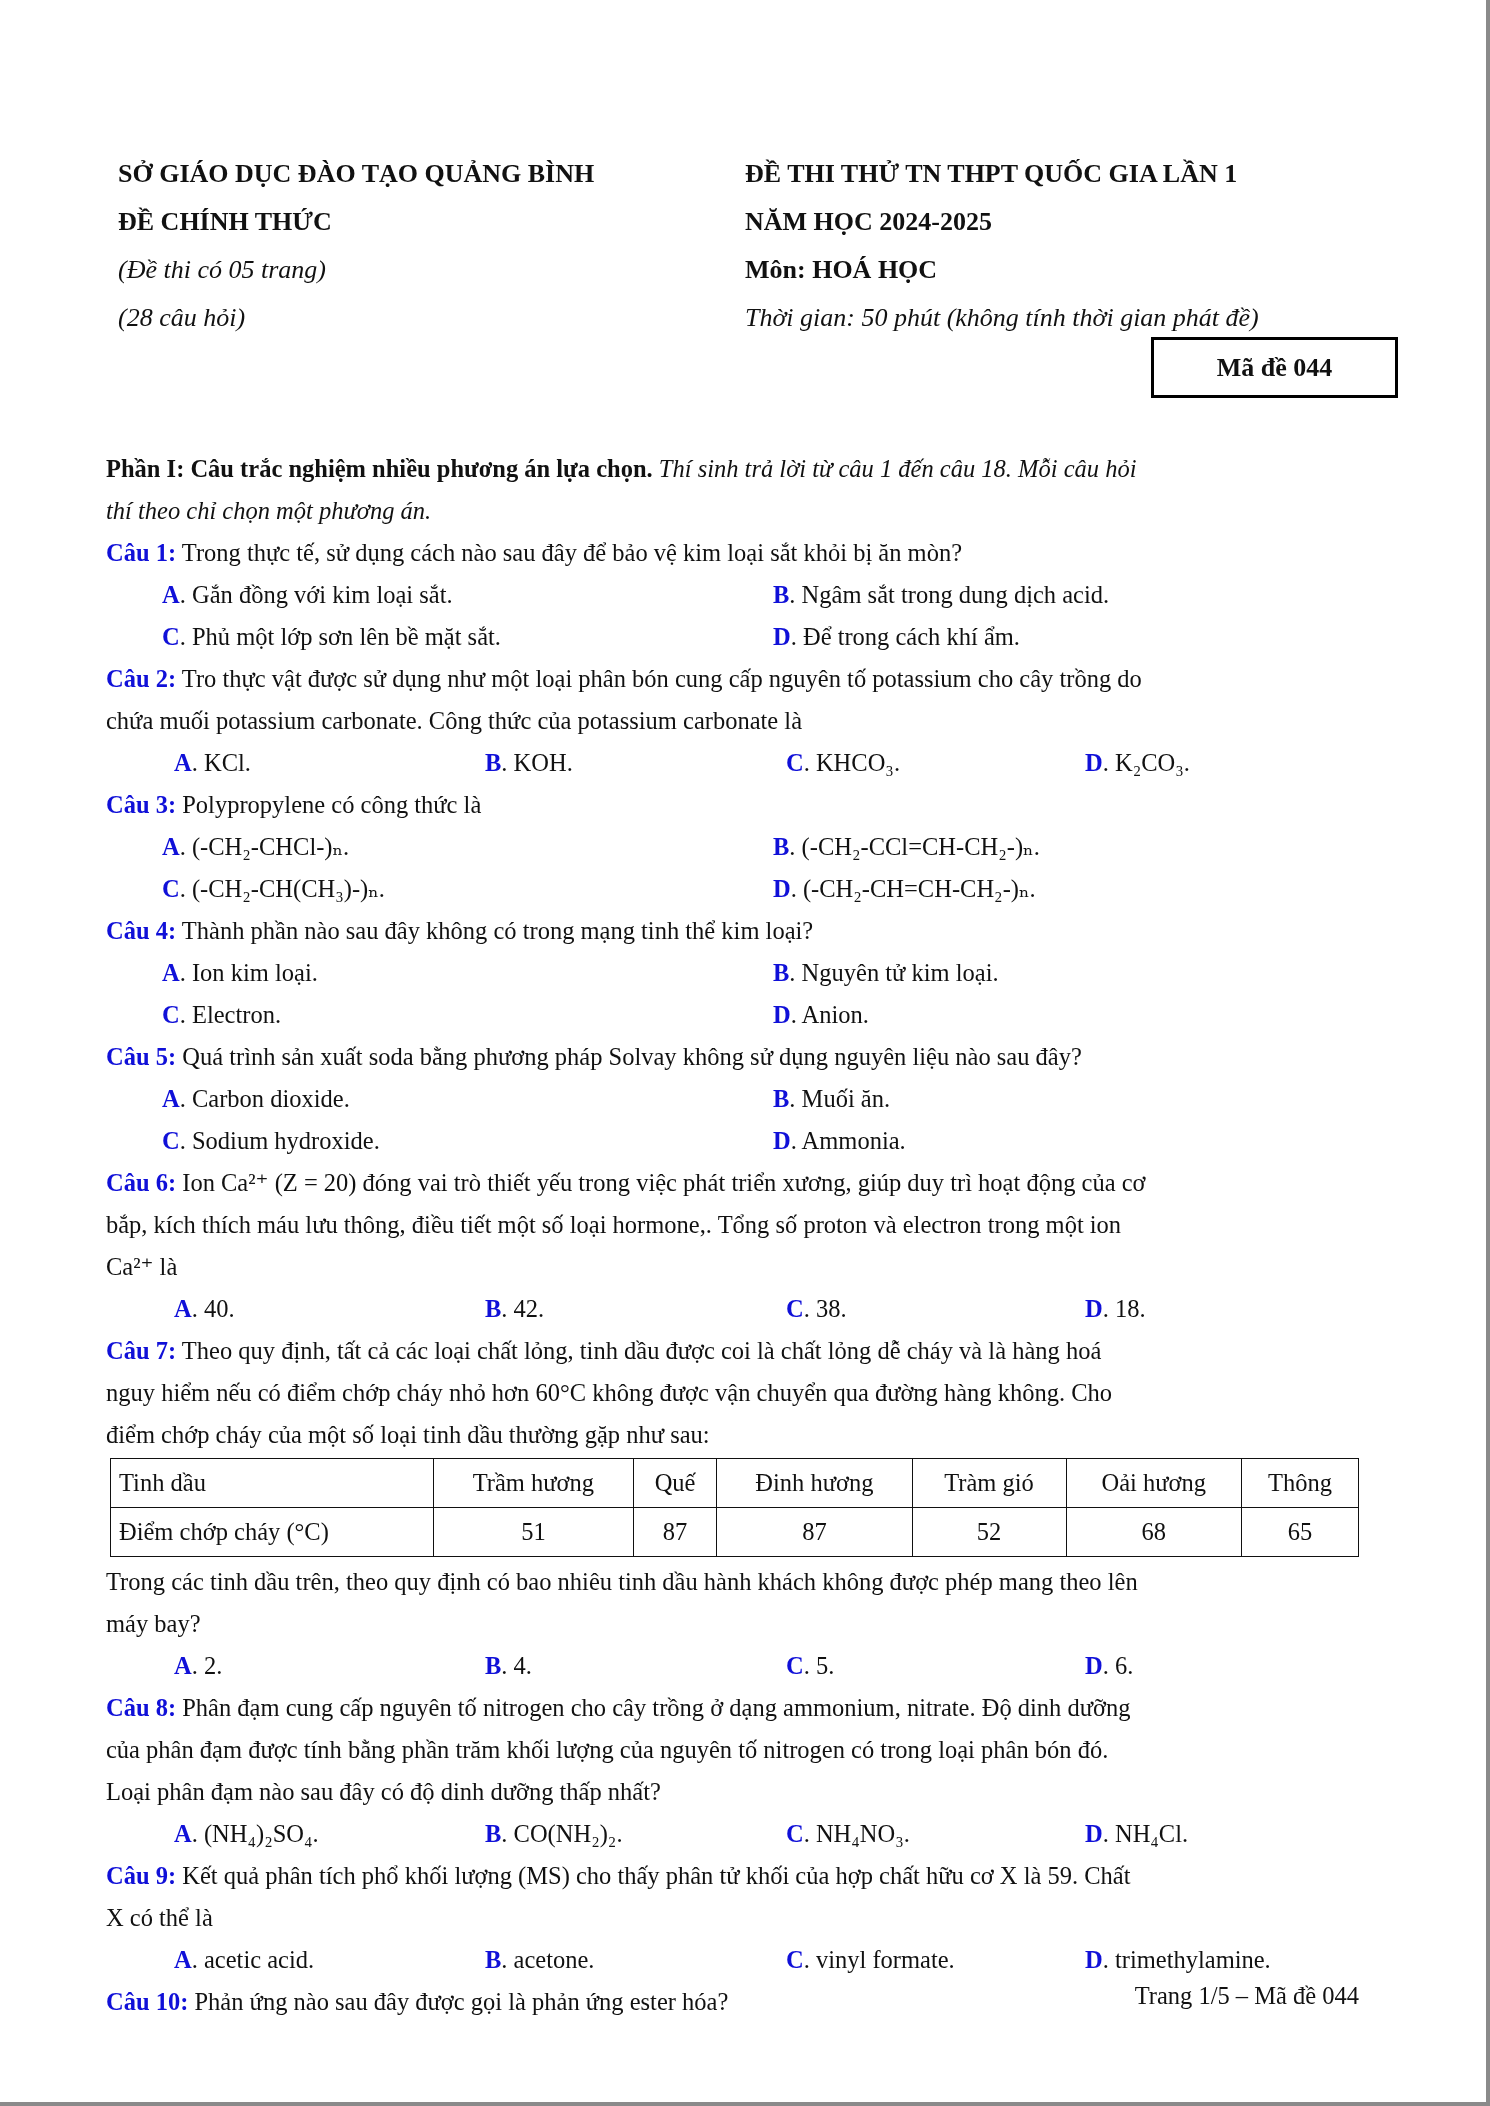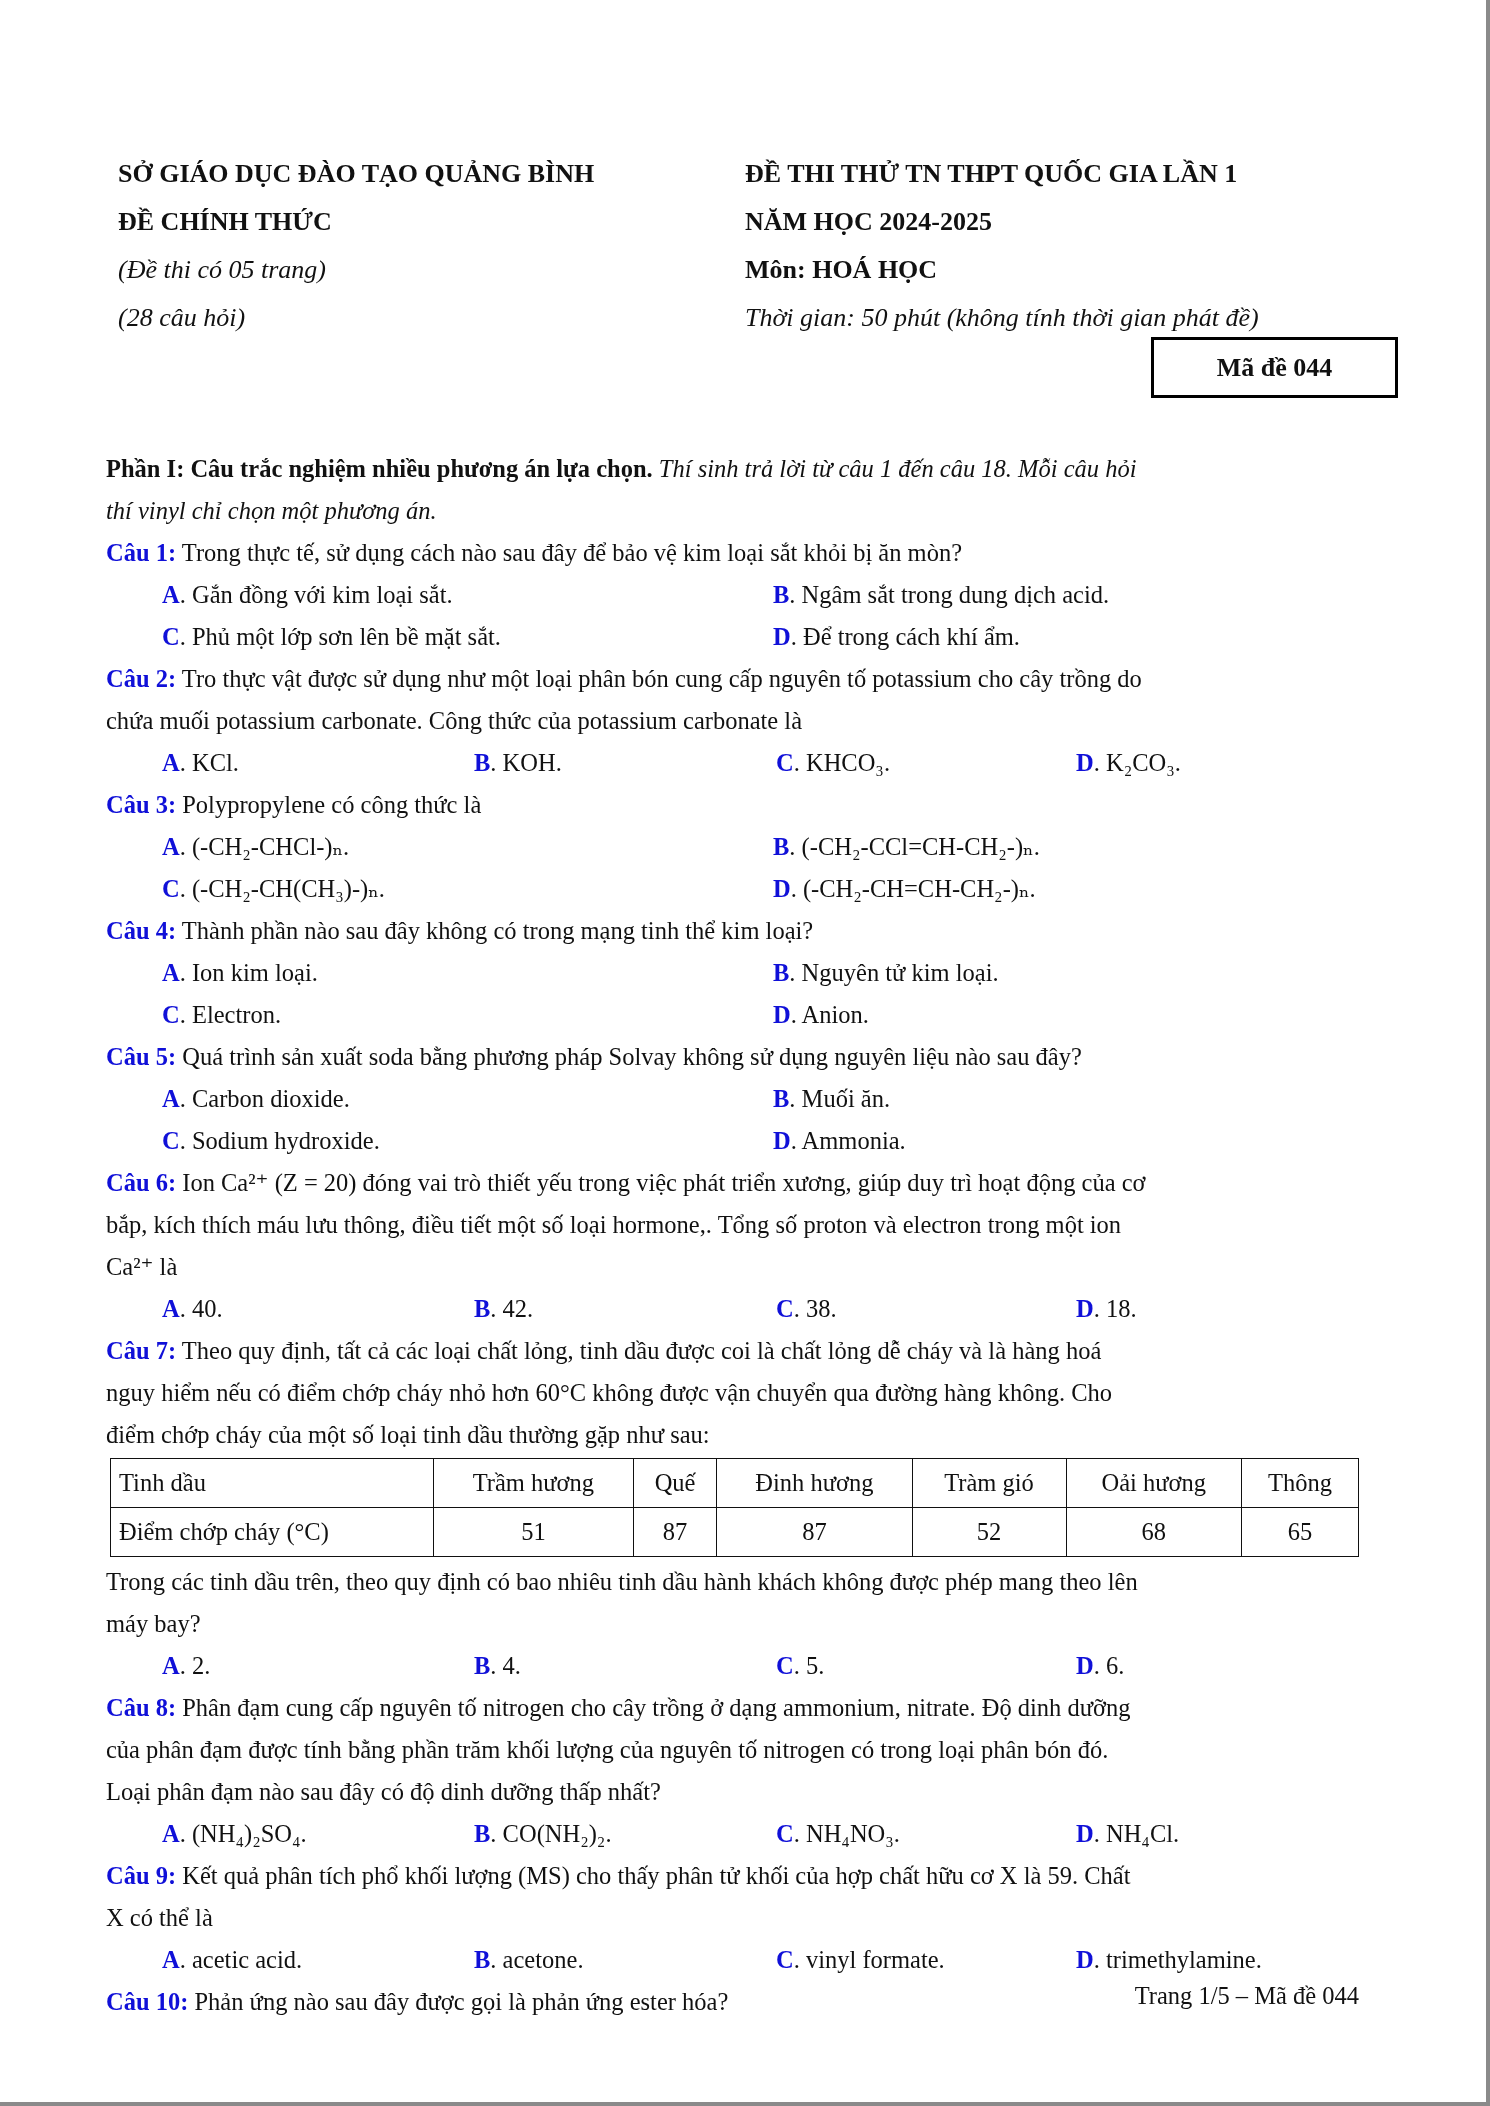--- a/index.html
+++ b/index.html
@@ -23,21 +23,21 @@
     position: absolute; left: 1151px; top: 337px; width: 241px; height: 55px;
     border: 3.5px solid #000; text-align: center; line-height: 55px;
     font-weight: bold; font-size: 26px;
   }
   .content { position: absolute; left: 106px; top: 448px; width: 1278px; font-size: 24.5px; }
   .line { line-height: 42px; min-height: 42px; text-align: justify; }
   .q-label { color: #1010d8; font-weight: bold; }
   .opt-label { color: #1010d8; font-weight: bold; }
   .opts { display: flex; padding-left: 56px; line-height: 42px; height: 42px; }
   .opts.four .opt { width: 300px; }
-  .opts.four .opt:nth-child(1) { width: 312px; }
+  .opts.four .opt:nth-child(1) { width: 312px; margin-left: 12px; }
   .opts.four .opt:nth-child(2) { width: 302px; }
   .opts.two .opt { width: 611px; }
   table.flash {
     border-collapse: collapse; margin-left: 4px; width: 1249px;
     font-size: 24.5px; margin-top: 2px; margin-bottom: 4px;
   }
   table.flash td {
     border: 1.5px solid #111; height: 48px; padding: 0 8px; text-align: center; white-space: nowrap;
   }
   table.flash td.first { text-align: left; width: 306px; }
@@ -61,21 +61,21 @@
     <div class="hdr-line b">Môn: HOÁ HỌC</div>
     <div class="hdr-line i">Thời gian: 50 phút (không tính thời gian phát đề)</div>
   </div>
 
   <div class="code-box">Mã đề 044</div>
 
   <div class="content">
     <div class="line">
       <span class="b">Phần I: Câu trắc nghiệm nhiều phương án lựa chọn.</span><span class="i"> Thí sinh trả lời từ câu 1 đến câu 18. Mỗi câu hỏi</span>
     </div>
-    <div class="line i">thí vinyl chỉ chọn một phương án.</div>
+    <div class="line i">thí theo chỉ chọn một phương án.</div>
 
     <div class="line"><span class="q-label">Câu 1:</span><span> Trong thực tế, sử dụng cách nào sau đây để bảo vệ kim loại sắt khỏi bị ăn mòn?</span></div>
     <div class="opts two">
       <div class="opt"><span class="opt-label">A</span><span>. Gắn đồng với kim loại sắt.</span></div>
       <div class="opt"><span class="opt-label">B</span><span>. Ngâm sắt trong dung dịch acid.</span></div>
     </div>
     <div class="opts two">
       <div class="opt"><span class="opt-label">C</span><span>. Phủ một lớp sơn lên bề mặt sắt.</span></div>
       <div class="opt"><span class="opt-label">D</span><span>. Để trong cách khí ẩm.</span></div>
     </div>

